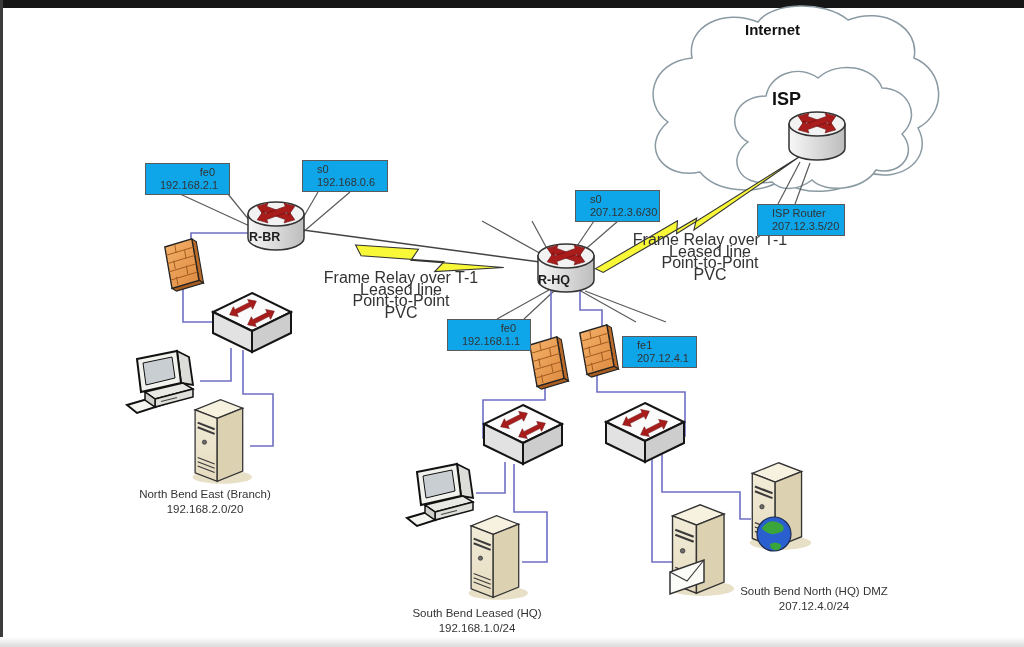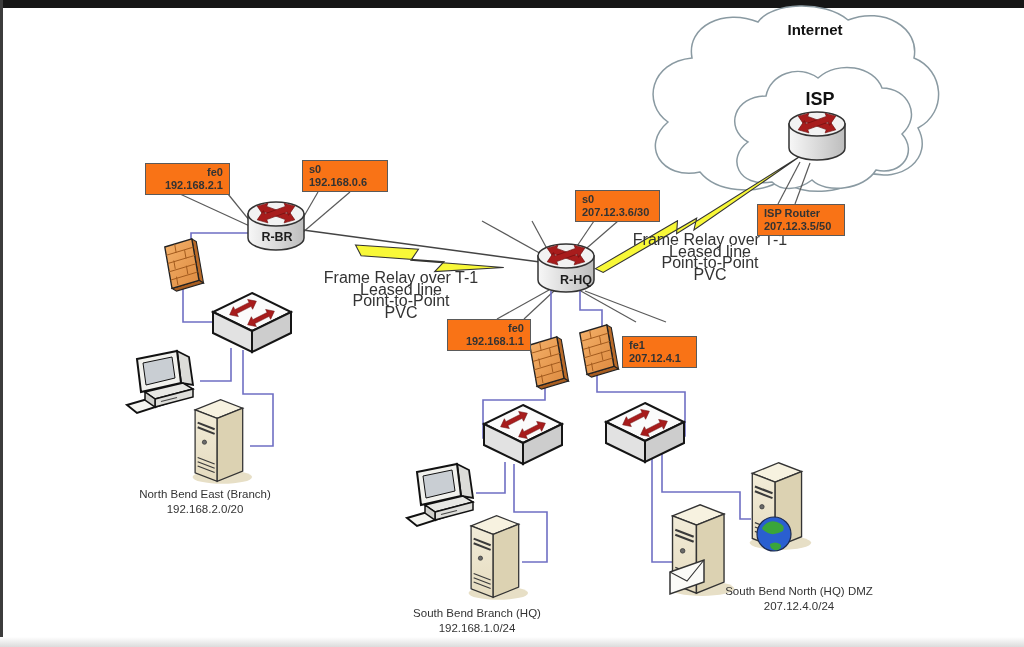--- a/index.html
+++ b/index.html
@@ -3,28 +3,28 @@
 <meta charset="utf-8">
 <style>
   html,body{margin:0;padding:0;background:#fff;}
   .stage{position:relative;width:1024px;height:647px;background:#ffffff;overflow:hidden;
          font-family:"Liberation Sans",sans-serif;}
   .topbar{position:absolute;top:0;left:0;right:0;height:8px;background:#161616;}
   .leftbar{position:absolute;top:0;left:0;bottom:0;width:3px;background:#3c3c3c;}
   .bottombar{position:absolute;left:0;right:0;bottom:0;height:10px;
              background:linear-gradient(#ffffff,#dcdcdc);}
   svg.diagram{position:absolute;left:0;top:0;}
-  .portbox{position:absolute;background:#f97316;border:1.5px solid #5a5a5a;font-size:11px;
-           line-height:13px;color:#333;padding:2px 6px;box-sizing:border-box;z-index:5;font-weight:bold;}
+  .portbox{position:absolute;background:#0ea5e9;border:1.5px solid #5a5a5a;font-size:11px;
+           line-height:13px;color:#333;padding:2px 14px;box-sizing:border-box;z-index:5;}
   .ta-r{text-align:right;}
   .lbl{position:absolute;color:#333;text-align:center;z-index:4;}
   .site{font-size:11.5px;line-height:15px;}
   .fr{font-size:16px;line-height:11.5px;}
-  .devname{position:absolute;text-align:center;font-weight:bold;font-size:12.5px;color:#1d1d1d;z-index:6;}
-  .cloudlbl{position:absolute;text-align:center;font-weight:bold;color:#111;z-index:4;}
+  .devname{position:absolute;text-align:left;font-weight:bold;font-size:12.5px;color:#1d1d1d;z-index:6;}
+  .cloudlbl{position:absolute;text-align:left;font-weight:bold;color:#111;z-index:4;}
 </style>
 </head>
 <body>
 
 <div class="stage">
   <div class="topbar"></div>
 
   <svg class="diagram" width="1024" height="647" viewBox="0 0 1024 647">
     <defs>
       <linearGradient id="gradRouter" x1="0" y1="0" x2="1" y2="0">
@@ -230,44 +230,44 @@
   <div class="portbox ta-r" style="left:447px;top:319px;width:84px;">
     <div>fe0</div>
     <div>192.168.1.1</div>
   </div>
   <div class="portbox" style="left:622px;top:336px;width:75px;">
     <div>fe1</div>
     <div>207.12.4.1</div>
   </div>
   <div class="portbox" style="left:757px;top:204px;width:88px;">
     <div>ISP Router</div>
-    <div>207.12.3.5/50</div>
+    <div>207.12.3.5/20</div>
   </div>
 
   <div class="lbl fr" style="left:321px;top:272px;width:160px;">
     <div>Frame Relay over T-1</div>
     <div>Leased line</div>
     <div>Point-to-Point</div>
     <div>PVC</div>
   </div>
   <div class="lbl fr" style="left:630px;top:234px;width:160px;">
     <div>Frame Relay over T-1</div>
     <div>Leased line</div>
     <div>Point-to-Point</div>
     <div>PVC</div>
   </div>
 
   <div class="lbl site" style="left:105px;top:487px;width:200px;">
     <div>North Bend East (Branch)</div>
     <div>192.168.2.0/20</div>
   </div>
   <div class="lbl site" style="left:377px;top:606px;width:200px;">
-    <div>South Bend Branch (HQ)</div>
+    <div>South Bend Leased (HQ)</div>
     <div>192.168.1.0/24</div>
   </div>
-  <div class="lbl site" style="left:689px;top:584px;width:220px;">
+  <div class="lbl site" style="left:704px;top:584px;width:220px;">
     <div>South Bend North (HQ) DMZ</div>
     <div>207.12.4.0/24</div>
   </div>
 
   <div class="leftbar"></div>
   <div class="bottombar"></div>
 </div>
 
 </body></html>

